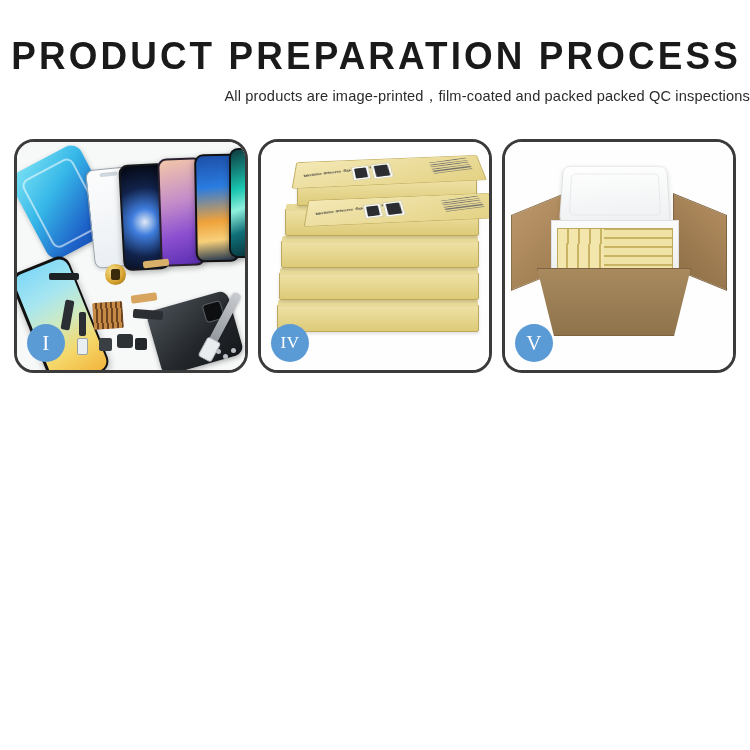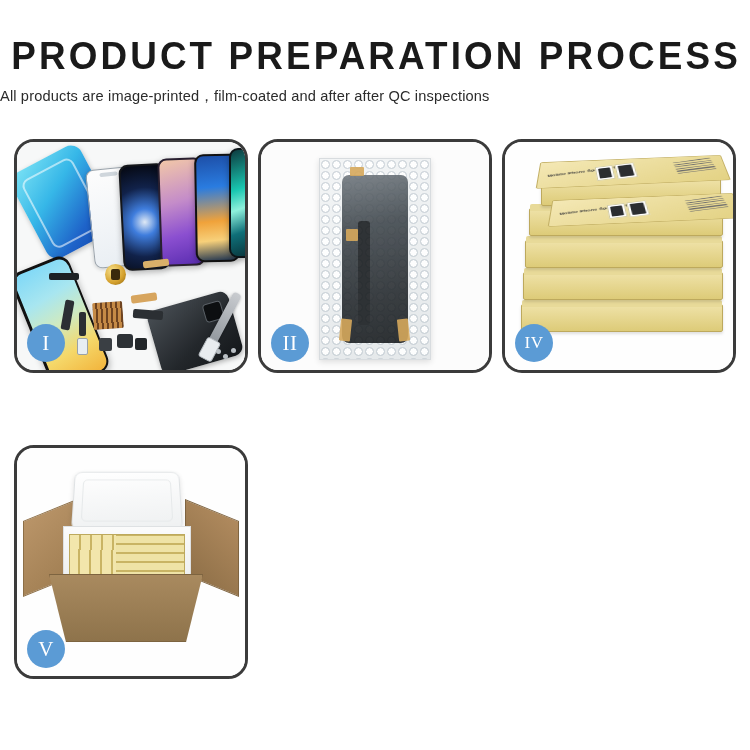--- a/index.html
+++ b/index.html
@@ -4,21 +4,21 @@
 <style>
   html,body{margin:0;padding:0;}
   body{
     width:750px;height:750px;background:#ffffff;overflow:hidden;
     font-family:"Liberation Sans","DejaVu Sans",sans-serif;
     -webkit-font-smoothing:antialiased;
   }
   .page{position:relative;width:750px;height:750px;background:#fff;}
 
   
-  .header{position:absolute;left:0;top:34px;width:750px;text-align:left;}
+  .header{position:absolute;left:0;top:34px;width:750px;text-align:right;}
   .title{
     font-size:38px;font-weight:700;color:#1a1a1a;letter-spacing:3.2px;
     line-height:44px;white-space:nowrap;transform:scaleX(.97);
     font-family:"Liberation Sans","DejaVu Sans",sans-serif;
   }
   .subtitle{
     margin-top:8px;font-size:14.6px;font-weight:400;color:#2b2b2b;
     letter-spacing:.15px;line-height:20px;white-space:nowrap;
   }
 
@@ -206,21 +206,21 @@
   .cta{left:46px;top:104px;width:20px;height:16px;}
   .ctb{left:52px;top:170px;width:20px;height:16px;}
 </style>
 </head>
 <body>
 
 <div class="page">
 
   <div class="header">
     <div class="title">PRODUCT PREPARATION PROCESS</div>
-    <div class="subtitle">All products are image-printed，film-coated and after after QC inspections</div>
+    <div class="subtitle">All products are image-printed，film-coated and packed packed QC inspections</div>
   </div>
 
   <div class="grid">
 
     <div class="card">
       <div class="photo p1">
         <div class="prot"></div>
         <div class="glass"></div>
         <div class="ph ph1"></div>
         <div class="ph ph2"></div>
@@ -241,32 +241,20 @@
         <div class="flex f8"></div>
         <div class="flex f9"></div>
         <div class="screwdriver"></div>
         <div class="screw s1"></div>
         <div class="screw s2"></div>
         <div class="screw s3"></div>
       </div>
       <div class="badge">I</div>
     </div>
 
-    <div class="card">
-      <div class="photo p2">
-        <div class="bagwrap">
-          <div class="inner-screen"></div>
-          <div class="tape t1"></div>
-          <div class="tape t2"></div>
-          <div class="tape t3"></div>
-          <div class="tape t4"></div>
-        </div>
-      </div>
-      <div class="badge">II</div>
-    </div>
 
 
     <div class="card">
       <div class="photo p4">
         <div class="stack">
           <div class="sbox b4">
               <span class="lip"></span>
             </div>
           <div class="sbox b3">
               <span class="lip"></span>

